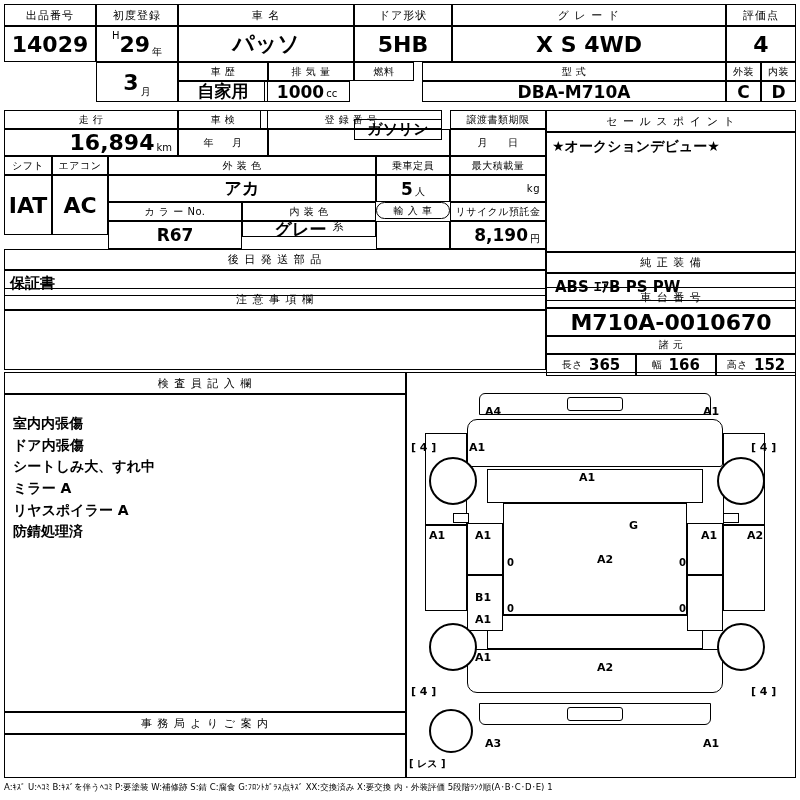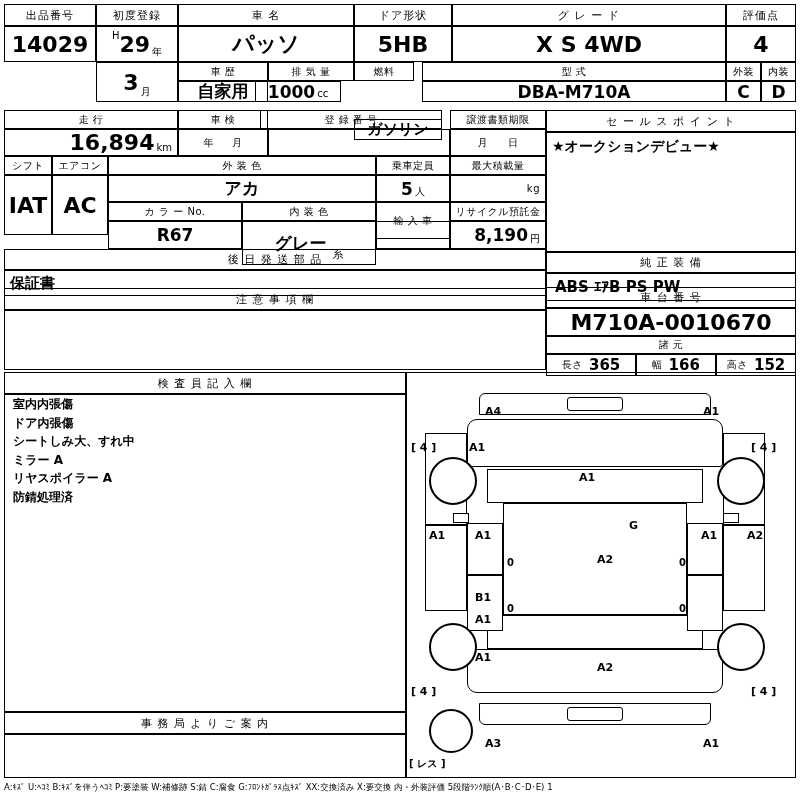--- a/index.html
+++ b/index.html
@@ -16,21 +16,21 @@
   .lbl{font-size:11px;letter-spacing:1px;}
   .lbl-s{font-size:10px;letter-spacing:0.5px;}
   .val{font-size:17px;font-weight:bold;}
   .val-l{font-size:22px;font-weight:bold;}
   .val-m{font-size:15px;font-weight:bold;}
   .left{justify-content:flex-start;padding-left:5px;}
   .right{justify-content:flex-end;padding-right:5px;}
   .col{flex-direction:column;}
   .sub{font-size:10px;font-weight:normal;margin-left:2px;align-self:flex-end;padding-bottom:2px;}
   .sup{font-size:10px;font-weight:normal;}
-  .note-list{font-size:12px;font-weight:bold;line-height:1.55;padding:0 0 0 8px;}
+  .note-list{font-size:14px;font-weight:bold;line-height:1.55;padding:18px 0 0 8px;}
   .note-list div{white-space:nowrap;}
   .footer{position:absolute;left:4px;top:782px;font-size:8.5px;letter-spacing:0;white-space:nowrap;}
   .dlabel{position:absolute;font-size:11px;font-weight:bold;}
   .wheel{position:absolute;border:2px solid #000;border-radius:50%;background:#fff;}
   .panel{position:absolute;border:1px solid #000;box-sizing:border-box;background:#fff;}
   .sp-text{font-size:14px;font-weight:bold;}
 </style>
 </head>
 <body>
 
@@ -88,21 +88,21 @@
   <div class="bx" style="left:178px;top:62px;width:90px;height:19px;">
     <span class="lbl-s">車 歴</span>
   </div>
   <div class="bx" style="left:178px;top:81px;width:90px;height:21px;">
     <span class="val">自家用</span>
   </div>
 
   <div class="bx" style="left:268px;top:62px;width:86px;height:19px;">
     <span class="lbl-s">排 気 量</span>
   </div>
-  <div class="bx" style="left:255px;top:81px;width:86px;height:21px;">
+  <div class="bx" style="left:264px;top:81px;width:86px;height:21px;">
     <span class="val">1000</span>
     <span class="sub">cc</span>
   </div>
 
   <div class="bx" style="left:354px;top:62px;width:60px;height:19px;">
     <span class="lbl-s">燃料</span>
   </div>
   <div class="bx" style="left:354px;top:81px;width:88px;height:21px;margin-top:38px;">
     <span class="val-m">ガソリン</span>
   </div>
@@ -199,31 +199,31 @@
   <div class="bx right" style="left:450px;top:175px;width:96px;height:27px;">
     <span class="lbl-s">kg</span>
   </div>
 
   <div class="bx" style="left:108px;top:202px;width:134px;height:19px;">
     <span class="lbl-s">カ ラ ー No.</span>
   </div>
   <div class="bx" style="left:242px;top:202px;width:134px;height:19px;">
     <span class="lbl-s">内 装 色</span>
   </div>
-  <div class="bx" style="left:376px;top:202px;width:74px;height:37px;">
+  <div class="bx" style="left:376px;top:202px;width:74px;height:17px;border-radius:9px;">
     <span class="lbl-s">輸 入 車</span>
   </div>
   <div class="bx" style="left:450px;top:202px;width:96px;height:19px;">
     <span class="lbl-s">リサイクル預託金</span>
   </div>
 
   <div class="bx" style="left:108px;top:221px;width:134px;height:28px;">
     <span class="val">R67</span>
   </div>
-  <div class="bx" style="left:242px;top:221px;width:134px;height:44px;">
+  <div class="bx" style="left:242px;top:221px;width:134px;height:16px;">
     <span class="val">グレー</span>
     <span class="sub" style="font-size:11px;margin-left:6px;">系</span>
   </div>
   <div class="bx" style="left:376px;top:221px;width:74px;height:28px;"></div>
   <div class="bx right" style="left:450px;top:221px;width:96px;height:28px;">
     <span class="val">8,190</span>
     <span class="sub">円</span>
   </div>
 
   <div class="bx" style="left:4px;top:249px;width:542px;height:21px;">

